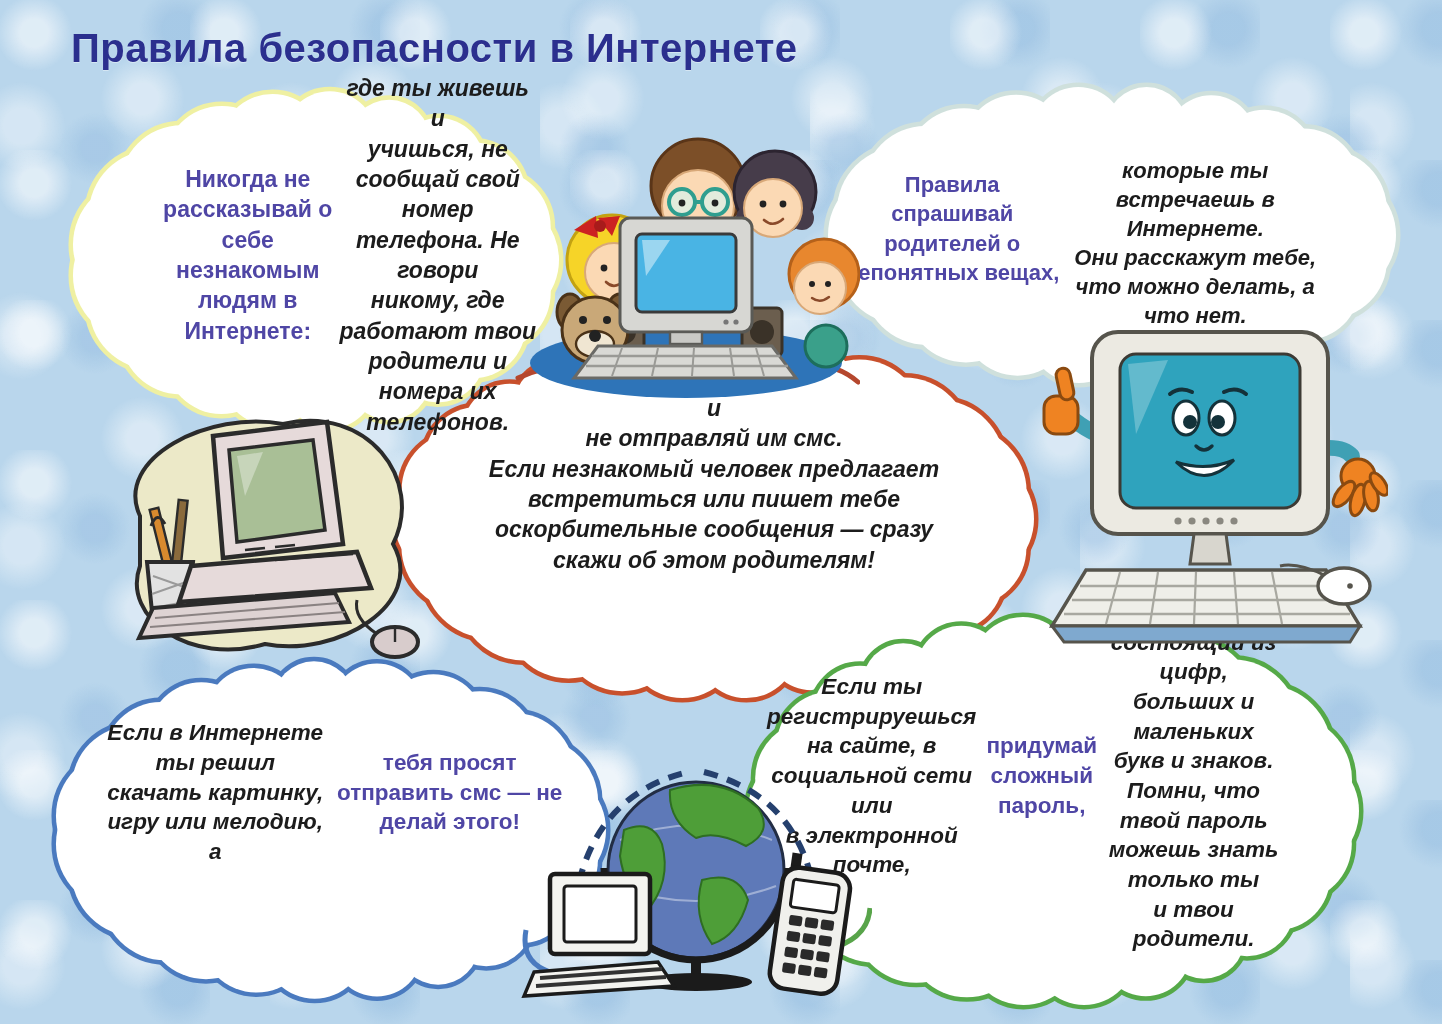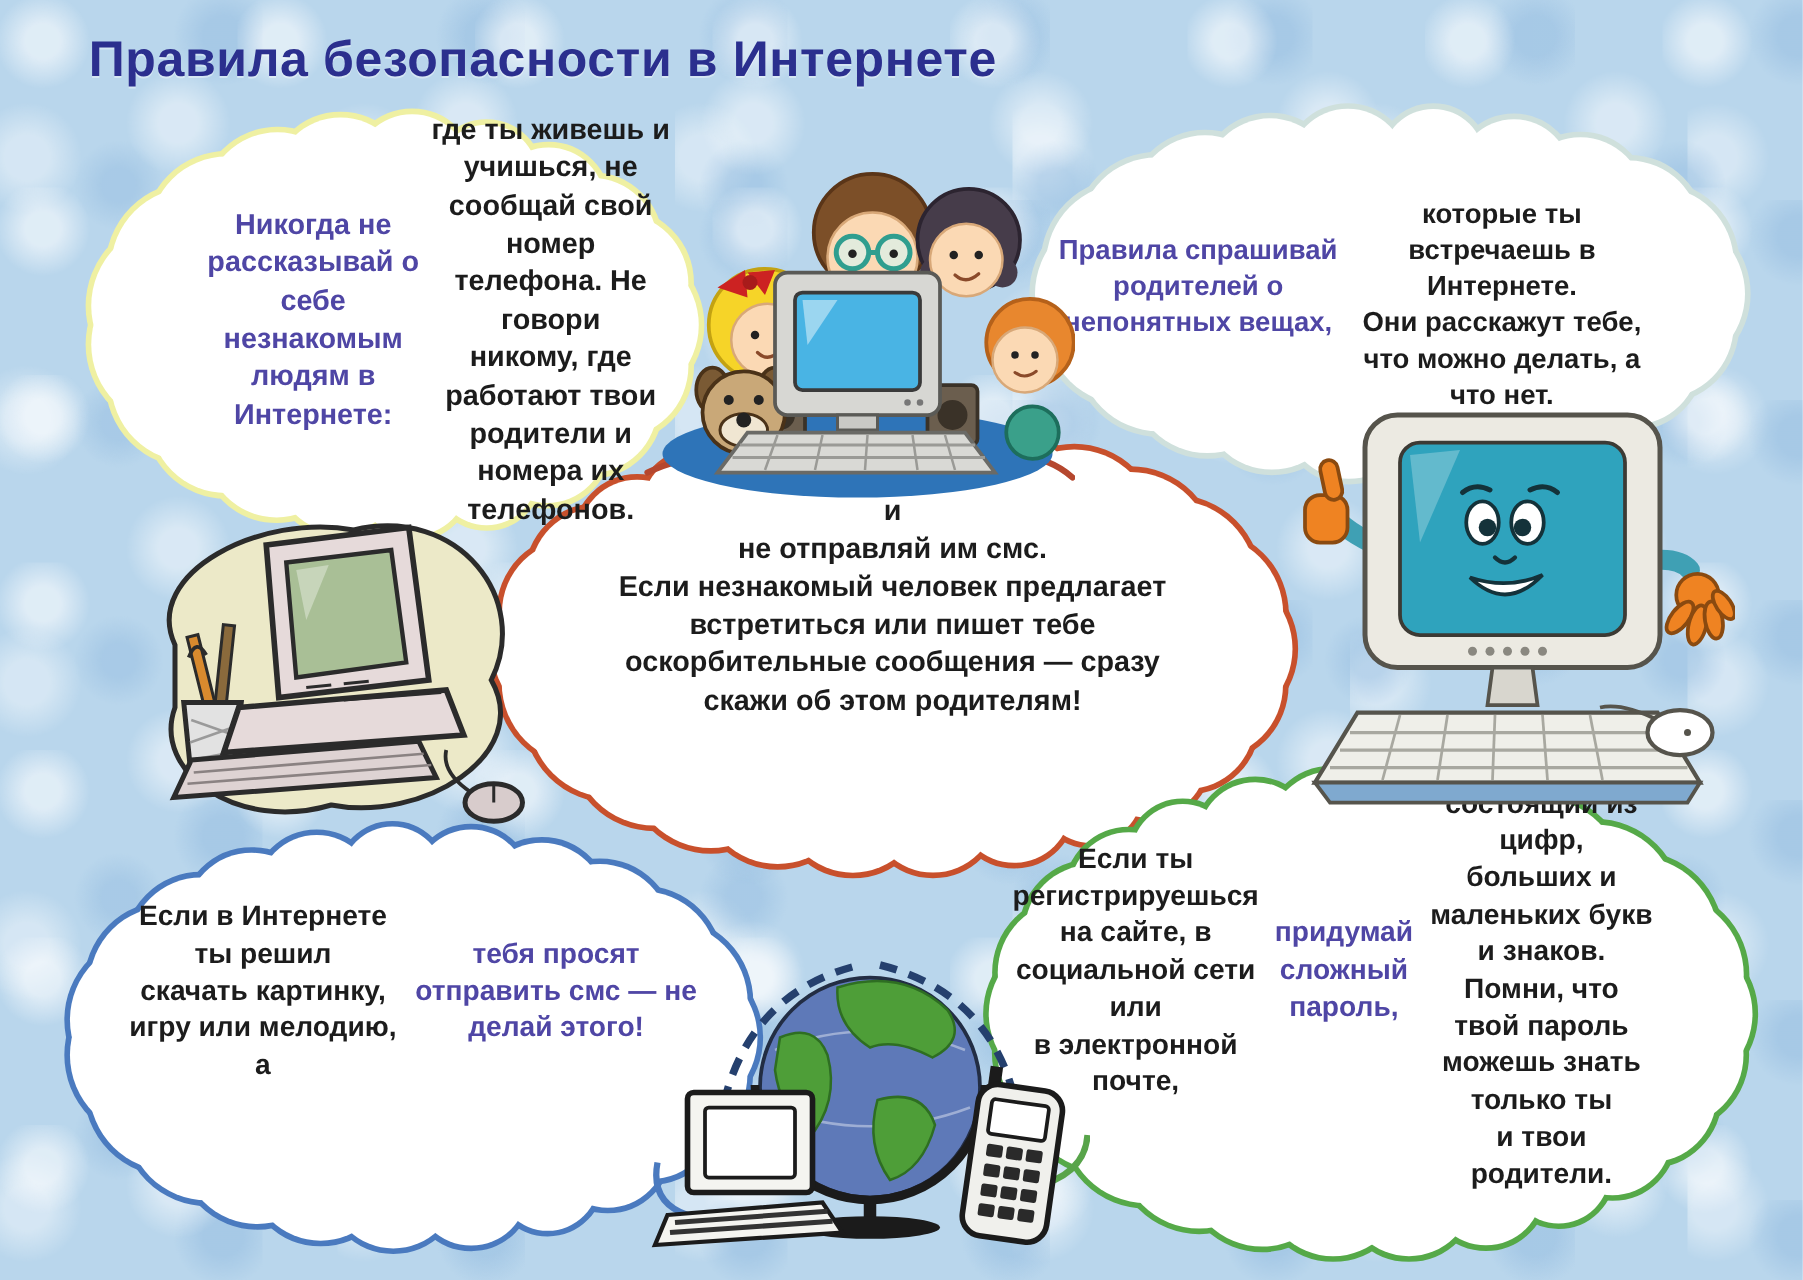--- a/index.html
+++ b/index.html
@@ -22,30 +22,30 @@
     text-shadow:0 1px 0 rgba(255,255,255,.4);
   }
   .cloud{position:absolute;}
   .cloud-svg{position:absolute;left:0;top:0;}
   .cloud-text{
     position:absolute;inset:0;display:flex;align-items:center;justify-content:center;
     text-align:center;font-weight:bold;font-size:23px;line-height:1.32;
     white-space:pre-line;z-index:2;
   }
   .seg-accent{color:var(--accent-text,#4f46a5);}
-  .seg-normal{color:var(--body-text,#1c1c1c);}
+  .seg-normal{color:var(--body-text,#1c1c1c);font-style:italic;}
   .c1{left:65px;top:85px;width:500px;height:350px;--cb:var(--cloud-border-yellow);}
   .c1 .cloud-text{padding:52px 28px 62px 92px;}
   .c2{left:822px;top:80px;width:580px;height:310px;--cb:var(--cloud-border-pale);}
   .c2 .cloud-text{padding:42px 72px 55px 22px;font-size:22px;}
   .c3{left:388px;top:333px;width:652px;height:372px;--cb:var(--cloud-border-red);}
   .c3 .cloud-text{padding:25px 45px 95px 45px;}
   .c4{left:48px;top:655px;width:564px;height:350px;--cb:var(--cloud-border-blue);}
   .c4 .cloud-text{padding:25px 40px 100px 55px;font-size:22.5px;}
-  .c5{left:785px;top:610px;width:623px;height:402px;--cb:var(--cloud-border-green);}
+  .c5{left:742px;top:610px;width:623px;height:402px;--cb:var(--cloud-border-green);}
   .c5 .cloud-text{padding:25px 85px 95px 25px;font-size:22.5px;}
   .illus{position:absolute;z-index:3;}
   .i-kids{left:512px;top:80px;width:348px;height:322px;}
   .i-sketch{left:95px;top:396px;width:335px;height:300px;}
   .i-happy{left:1028px;top:324px;width:360px;height:338px;}
   .i-globe{left:520px;top:680px;width:352px;height:338px;}
   .illus svg{width:100%;height:100%;display:block;}
 </style>
 </head>
 <body>

